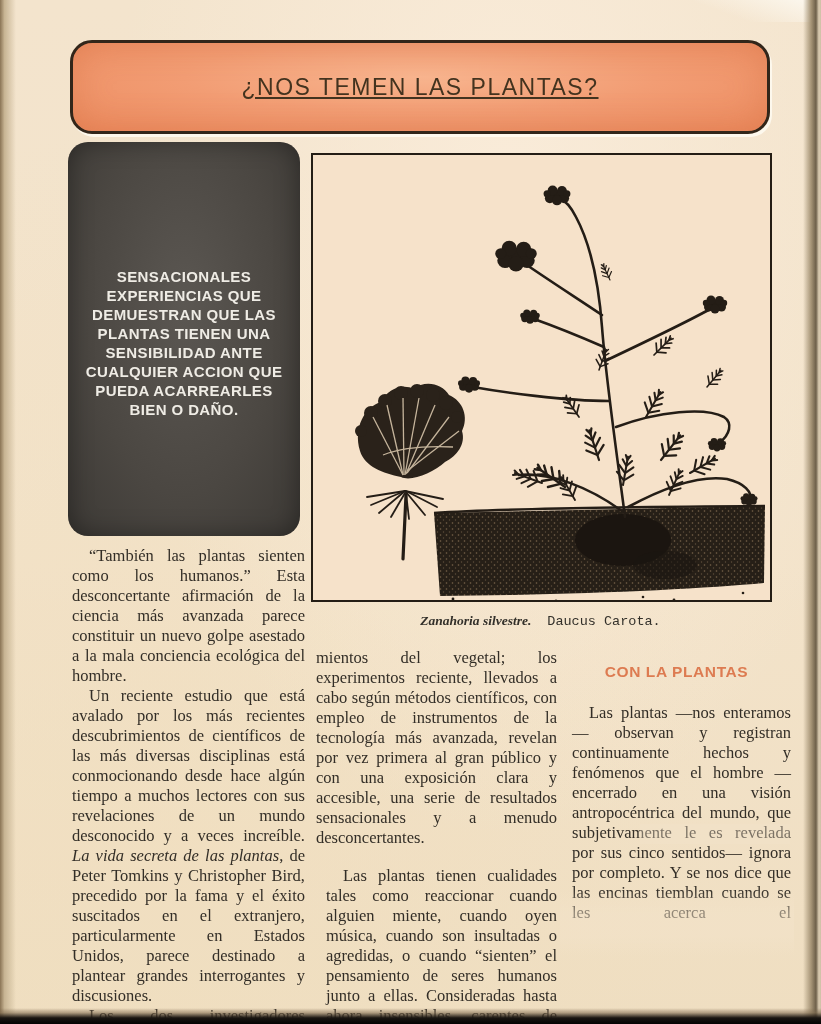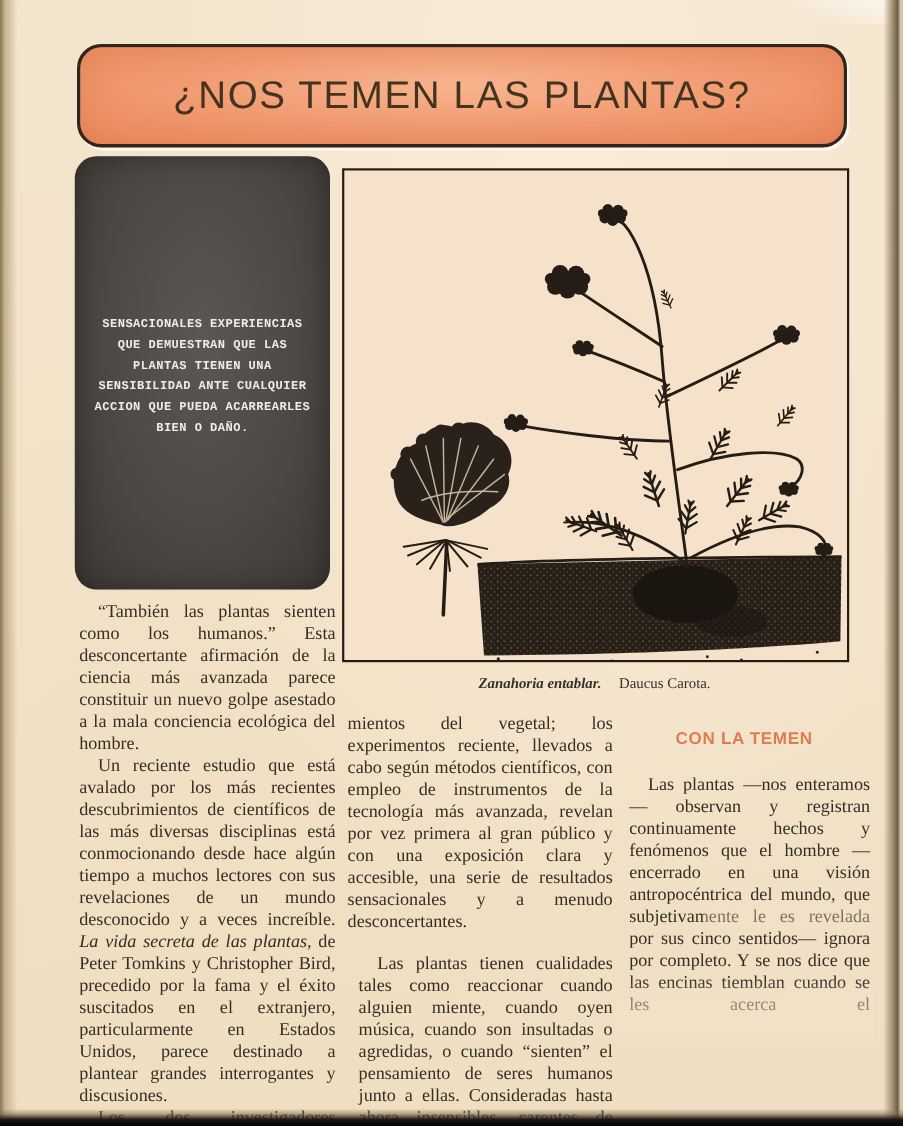--- a/index.html
+++ b/index.html
@@ -23,50 +23,50 @@
 
   
   .header-box {
     position:absolute; left:70px; top:40px; width:694px; height:88px;
     border:3px solid #32261a; border-radius:22px;
     background:radial-gradient(ellipse at 50% 38%, #f8b58f 0%, #f29d74 48%, #ec8a5e 100%);
     box-shadow:2px 3px 0 rgba(255,252,244,.8), inset 0 0 36px rgba(196,94,46,.28);
     display:flex; align-items:center; justify-content:center;
   }
   .header-title {
-    font-family:"Liberation Sans", sans-serif; font-size:35px; font-weight:normal;
-    color:#43331f; letter-spacing:1.5px;
+    font-family:"Liberation Sans", sans-serif; font-size:23px; font-weight:normal;
+    color:#43331f; letter-spacing:1.5px;text-decoration:underline;
   }
 
   
   .lead-box {
     position:absolute; left:68px; top:142px; width:232px; height:394px;
     border-radius:20px;
     background:radial-gradient(ellipse at 50% 42%, #5b5752 0%, #4b4742 58%, #3c3935 100%);
     box-shadow:inset 0 0 24px rgba(0,0,0,.35);
     display:flex; align-items:center; justify-content:center;
   }
   .lead-text {
     width:198px; padding-top:8px; text-align:center;
-    font-family:Liberation Mono, monospace; font-weight:bold;
-    font-size:11px; line-height:19px; letter-spacing:.4px; color:#efece5;
+    font-family:Liberation Sans, sans-serif; font-weight:bold;
+    font-size:15px; line-height:19px; letter-spacing:.4px; color:#efece5;
   }
 
   
   .figure-frame {
     position:absolute; left:311px; top:153px; width:457px; height:445px;
     border:2px solid #241d15; background:#f6e2ca; box-sizing:content-box;
   }
   .figure-frame svg { display:block; width:457px; height:445px; }
   .figure-caption {
     position:absolute; left:311px; top:613px; width:459px; text-align:center;
     font-size:13.5px; color:#33302a;
   }
   .cap-species { font-weight:bold; font-style:italic; }
-  .cap-latin { margin-left:16px; }
+  .cap-latin { margin-left:16px;font-family:Liberation Mono, monospace; }
 
   
   .col { position:absolute; text-align:justify; font-size:16.5px; line-height:20px; color:#332e27; }
   .col p { margin:0; }
   .col p.ind { text-indent:17px;margin-left:10px; }
   .col p.gap { margin-top:18px; }
   .col p.cont { text-align-last:justify; }
   .col-left  { left:62px;  top:546px; width:243px; }
   .col-mid   { left:316px; top:648px; width:241px; }
   .col-right { left:562px; top:648px; width:229px; }
@@ -202,36 +202,36 @@
           <path d="M91,320 L90,243"></path>
         <path d="M92,320 L106,243"></path>
           <path d="M93,319 L122,250"></path>
           <path d="M94,318 L136,262"></path>
         <path d="M94,316 L146,276"></path>
           <path d="M70,300 Q95,290 140,292"></path>
       </g>
     </svg>
   </div>
   <div class="figure-caption">
-    <span class="cap-species">Zanahoria entablar.</span><span class="cap-latin">Daucus Carota.</span>
+    <span class="cap-species">Zanahoria silvestre.</span><span class="cap-latin">Daucus Carota.</span>
   </div>
 
   <div class="col col-left">
     <p class="ind">“También las plantas sienten como los humanos.” Esta desconcertante afirmación de la ciencia más avanzada parece constituir un nuevo golpe asestado a la mala conciencia ecológica del hombre.</p>
     <p class="ind"><span>Un reciente estudio que está avalado por los más recientes descubrimientos de científicos de las más diversas disciplinas está conmocionando desde hace algún tiempo a muchos lectores con sus revelaciones de un mundo desconocido y a veces increíble. </span><span class="it">La vida secreta de las plantas</span><span>, de Peter Tomkins y Christopher Bird, precedido por la fama y el éxito suscitados en el extranjero, particularmente en Estados Unidos, parece destinado a plantear grandes interrogantes y discusiones.</span></p>
     <p class="ind cont">Los dos investigadores estadunidenses presentan en este volumen una vasta panorámica internacional de los más sensacionales descubri-</p>
   </div>
 
   <div class="col col-mid">
     <p>mientos del vegetal; los experimentos reciente, llevados a cabo según métodos científicos, con empleo de instrumentos de la tecnología más avanzada, revelan por vez primera al gran público y con una exposición clara y accesible, una serie de resultados sensacionales y a menudo desconcertantes.</p>
     <p class="ind gap cont">Las plantas tienen cualidades tales como reaccionar cuando alguien miente, cuando oyen música, cuando son insultadas o agredidas, o cuando “sienten” el pensamiento de seres humanos junto a ellas. Consideradas hasta ahora insensibles, carentes de emociones, incapaces de comunicarse, se revelan</p>
   </div>
 
   <div class="col col-right">
-    <div class="col-heading">CON LA TEMEN</div>
+    <div class="col-heading">CON LA PLANTAS</div>
     <p class="ind cont">Las plantas —nos enteramos— observan y registran continuamente hechos y fenómenos que el hombre —encerrado en una visión antropocéntrica del mundo, que subjetivamente le es revelada por sus cinco sentidos— ignora por completo. Y se nos dice que las encinas tiemblan cuando se les acerca el</p>
   </div>
 
   <div class="fade-overlay"></div>
   <div class="fade-overlay2"></div>
   <div class="corner-tr"></div>
   <div class="edge-left"></div>
   <div class="edge-right"></div>
   <div class="edge-bottom"></div>
 </div>

